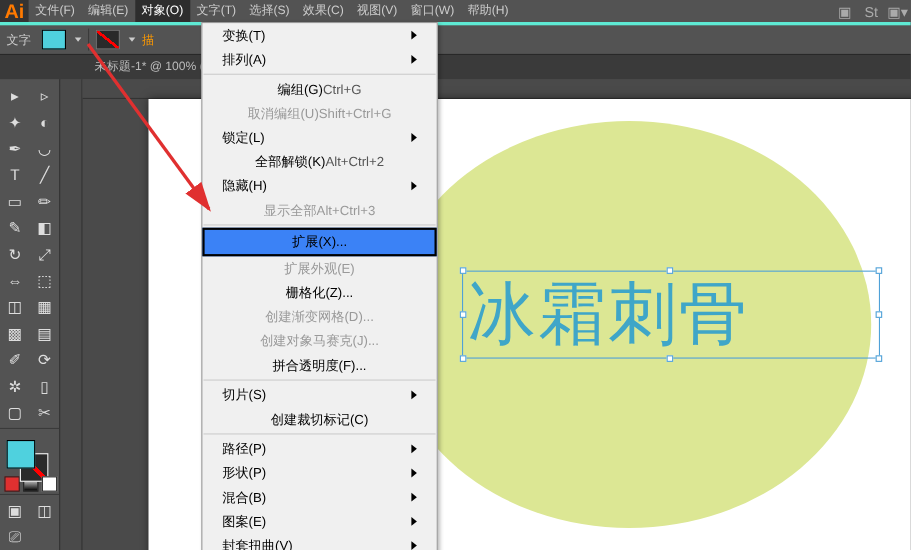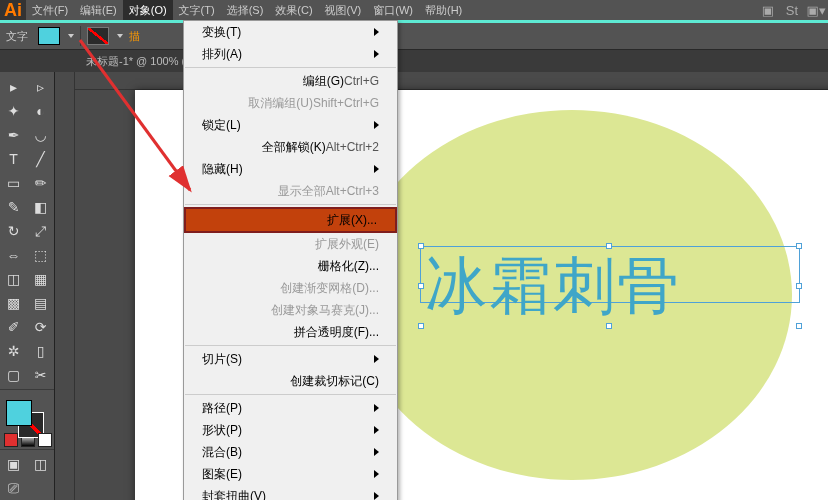--- a/index.html
+++ b/index.html
@@ -22,36 +22,36 @@
 .font-input{width:120px;height:18px;background:#2a2a2a;border:1px solid #1a1a1a;color:#ccc;font-size:10px;padding:0 4px}
 .num-input{width:50px;height:18px;background:#2a2a2a;border:1px solid #1a1a1a;color:#ccc;font-size:10px;padding:0 4px}
 .tab-bar{height:22px;background:#3a3a3a;display:flex;align-items:center;color:#bbb;font-size:11px;padding-left:76px}
 .doc-tab{padding:0 10px;height:22px;line-height:22px}
 .main{position:absolute;left:55px;top:72px;right:0;bottom:0;background:#333}
 .canvas-area{position:absolute;left:0;top:0;right:0;bottom:0;background:#4a4a4a}
 .ruler-h{position:absolute;left:20px;top:0;right:0;height:18px;background:#4a4a4a;border-bottom:1px solid #333}
 .ruler-v{position:absolute;left:0;top:0;width:20px;bottom:0;background:#4a4a4a;border-right:1px solid #333}
 .artboard{position:absolute;left:80px;top:18px;width:700px;height:440px;background:#fff;box-shadow:0 0 8px rgba(0,0,0,.5)}
 .ellipse{position:absolute;left:352px;top:110px;width:440px;height:370px;border-radius:50%;background:#dce794}
-.text-obj{position:absolute;left:420px;top:246px;width:380px;height:57px;border:1px solid #4fa1d8;color:#3fa6c8;font-size:62px;font-weight:500;letter-spacing:2px;line-height:78px;text-align:left;padding-left:4px;font-family:"KaiTi","STKaiti",serif}
+.text-obj{position:absolute;left:420px;top:246px;width:380px;height:80px;border:1px solid #4fa1d8;color:#3fa6c8;font-size:62px;font-weight:500;letter-spacing:2px;line-height:78px;text-align:left;padding-left:4px;font-family:"KaiTi","STKaiti",serif}
 .sel-handle{position:absolute;width:6px;height:6px;background:#fff;border:1px solid #4fa1d8}
 .toolbox{position:absolute;left:0;top:72px;width:55px;bottom:0;background:#535353;display:flex;flex-direction:column;padding-top:3px;border-right:1px solid #222}
 .tool-row{display:flex;height:24px}
 .tool-btn{width:27px;height:24px;display:flex;align-items:center;justify-content:center;color:#ddd;font-size:14px;cursor:default}
 .tool-sep{height:1px;background:#3a3a3a;margin:2px 0}
 .color-block{margin-top:4px;position:relative;height:44px}
 .swatch-back{position:absolute;left:18px;top:16px;width:26px;height:26px;border:1px solid #fff;background:#2a2a2a}
 .swatch-back::after{content:"";position:absolute;left:0;top:0;right:0;bottom:0;background:linear-gradient(to top right,transparent 45%,#f00 45%,#f00 55%,transparent 55%)}
 .swatch-front{position:absolute;left:6px;top:4px;width:26px;height:26px;border:1px solid #000;background:#4fd1de}
 .mini-swatches{display:flex;gap:3px;padding-left:4px;margin-top:4px}
 .mini-sw{width:14px;height:14px;border:1px solid #222}
 .dropdown-menu{position:absolute;left:183px;top:20px;width:215px;background:#f0f0f0;border:1px solid #999;box-shadow:2px 2px 4px rgba(0,0,0,.3);font-size:12px;color:#000;z-index:100}
-.dm-item{height:22px;display:flex;align-items:center;padding:0 18px;justify-content:flex-end;cursor:default}
+.dm-item{height:22px;display:flex;align-items:center;padding:0 18px;justify-content:center;cursor:default}
 .dm-item.disabled{color:#999}
-.dm-item.highlighted{background:#c2410c;border:2px solid #7f1d1d;height:26px}
+.dm-item.highlighted{background:#3b82f6;border:2px solid #000000;height:26px}
 .dm-sep{height:1px;background:#ccc;margin:2px 1px}
 .dm-arrow{width:0;height:0;border-top:4px solid transparent;border-bottom:4px solid transparent;border-left:5px solid #000;margin-left:auto}
 .red-arrow{position:absolute;left:70px;top:30px;z-index:101;pointer-events:none}
 </style>
 </head>
 <body>
 
 <div class="menubar">
   <div class="logo">Ai</div>
   <div class="menu-item">文件(F)</div>

